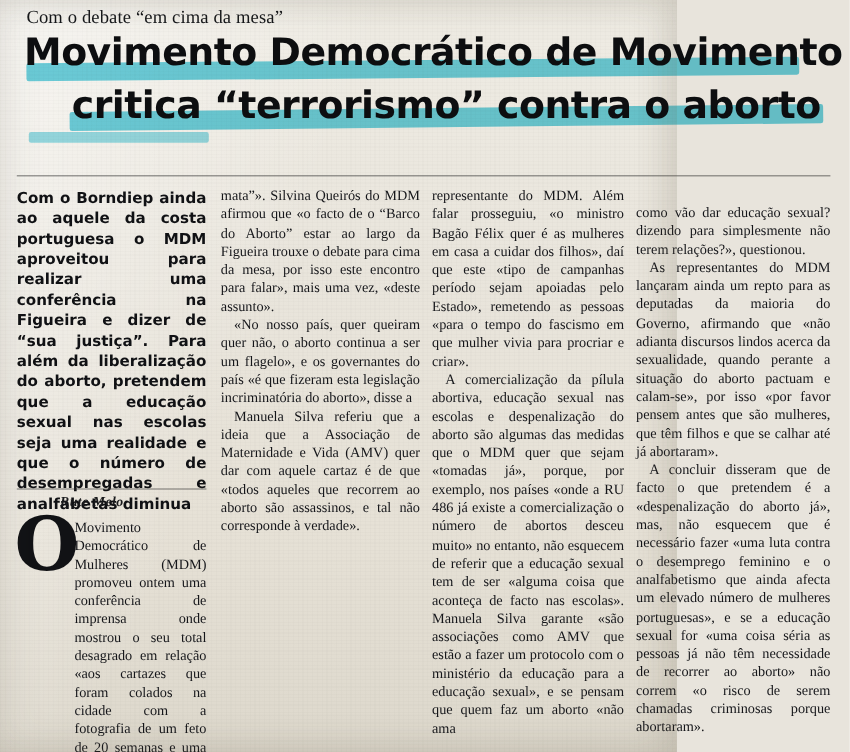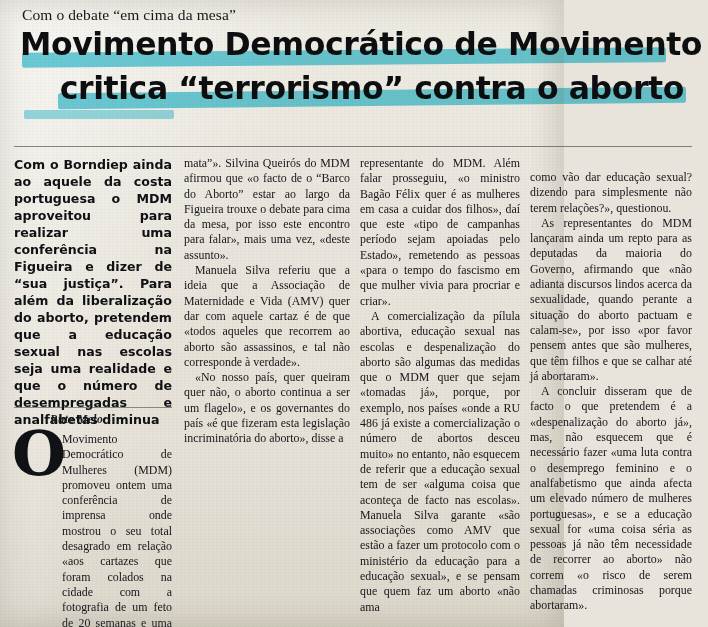--- a/index.html
+++ b/index.html
@@ -197,22 +197,22 @@
   <div class="byline">Rute Melo</div>
 
   <div class="dropcap">O</div>
 
   <div class="col col1">
     <p class="first">Movimento Democrático de Mulheres (MDM) promoveu ontem uma conferência de imprensa onde mostrou o seu total desagrado em relação «aos cartazes que foram colados na cidade com a fotografia de um feto de 20 semanas e uma frase que diz “Quem ama não</p>
   </div>
 
   <div class="col col2">
     <p class="first cont">mata”». Silvina Queirós do MDM afirmou que «o facto de o “Barco do Aborto” estar ao largo da Figueira trouxe o debate para cima da mesa, por isso este encontro para falar», mais uma vez, «deste assunto».</p>
+    <p>«No nosso país, quer queiram quer não, o aborto continua a ser um flagelo», e os governantes do país «é que fizeram esta legislação incriminatória do aborto», disse a</p>
     <p>Manuela Silva referiu que a ideia que a Associação de Maternidade e Vida (AMV) quer dar com aquele cartaz é de que «todos aqueles que recorrem ao aborto são assassinos, e tal não corresponde à verdade».</p>
-    <p>«No nosso país, quer queiram quer não, o aborto continua a ser um flagelo», e os governantes do país «é que fizeram esta legislação incriminatória do aborto», disse a</p>
   </div>
 
   <div class="col col3">
     <p class="first cont">representante do MDM. Além falar prosseguiu, «o ministro Bagão Félix quer é as mulheres em casa a cuidar dos filhos», daí que este «tipo de campanhas período sejam apoiadas pelo Estado», remetendo as pessoas «para o tempo do fascismo em que mulher vivia para procriar e criar».</p>
     <p>A comercialização da pílula abortiva, educação sexual nas escolas e despenalização do aborto são algumas das medidas que o MDM quer que sejam «tomadas já», porque, por exemplo, nos países «onde a RU 486 já existe a comercialização o número de abortos desceu muito» no entanto, não esquecem de referir que a educação sexual tem de ser «alguma coisa que aconteça de facto nas escolas». Manuela Silva garante «são associações como AMV que estão a fazer um protocolo com o ministério da educação para a educação sexual», e se pensam que quem faz um aborto «não ama</p>
   </div>
 
   <div class="col col4">
     <p class="first cont">como vão dar educação sexual? dizendo para simplesmente não terem relações?», questionou.</p>
     <p>As representantes do MDM lançaram ainda um repto para as deputadas da maioria do Governo, afirmando que «não adianta discursos lindos acerca da sexualidade, quando perante a situação do aborto pactuam e calam-se», por isso «por favor pensem antes que são mulheres, que têm filhos e que se calhar até já abortaram».</p>

